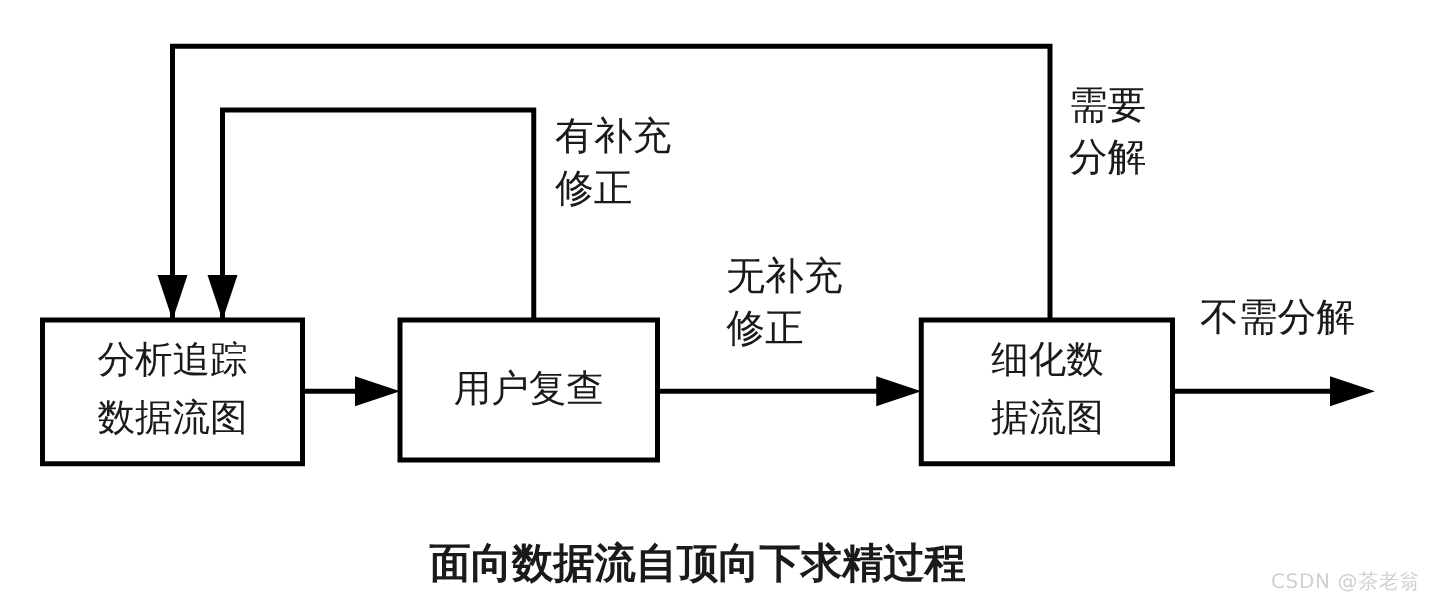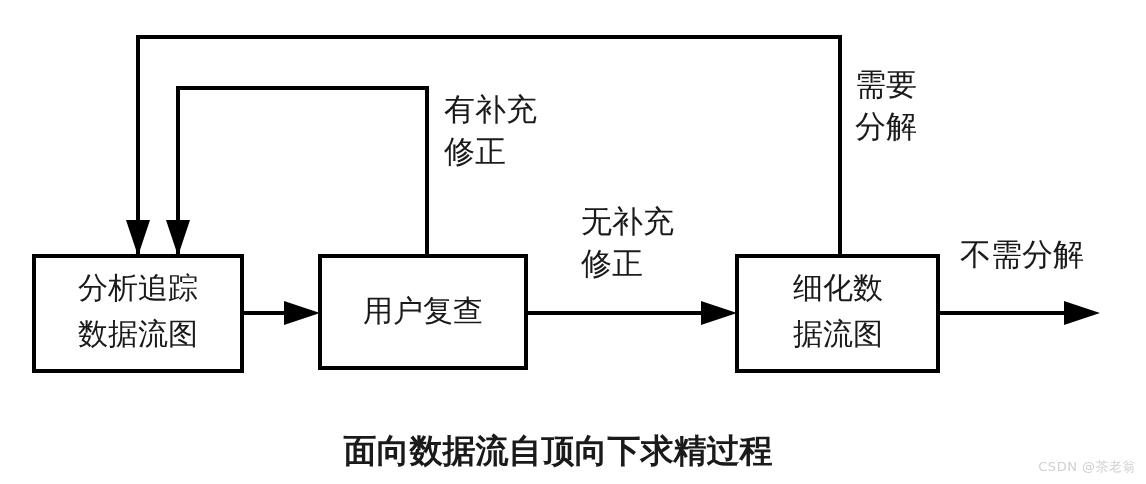--- a/index.html
+++ b/index.html
@@ -60,21 +60,21 @@
     font-weight: bold;
     fill: #1a1a1a;
     text-anchor: middle;
     dominant-baseline: middle;
   }
   .watermark {
     position: absolute;
     right: 10px;
     bottom: 8px;
     font-family: "DejaVu Sans", "Liberation Sans", sans-serif;
-    font-size: 13px;
+    font-size: 16px;
     color: #d0d0d0;
     letter-spacing: 0.5px;
     white-space: nowrap;
   }
 </style>
 </head>
 <body>
 
 <div id="diagram-root">
 

